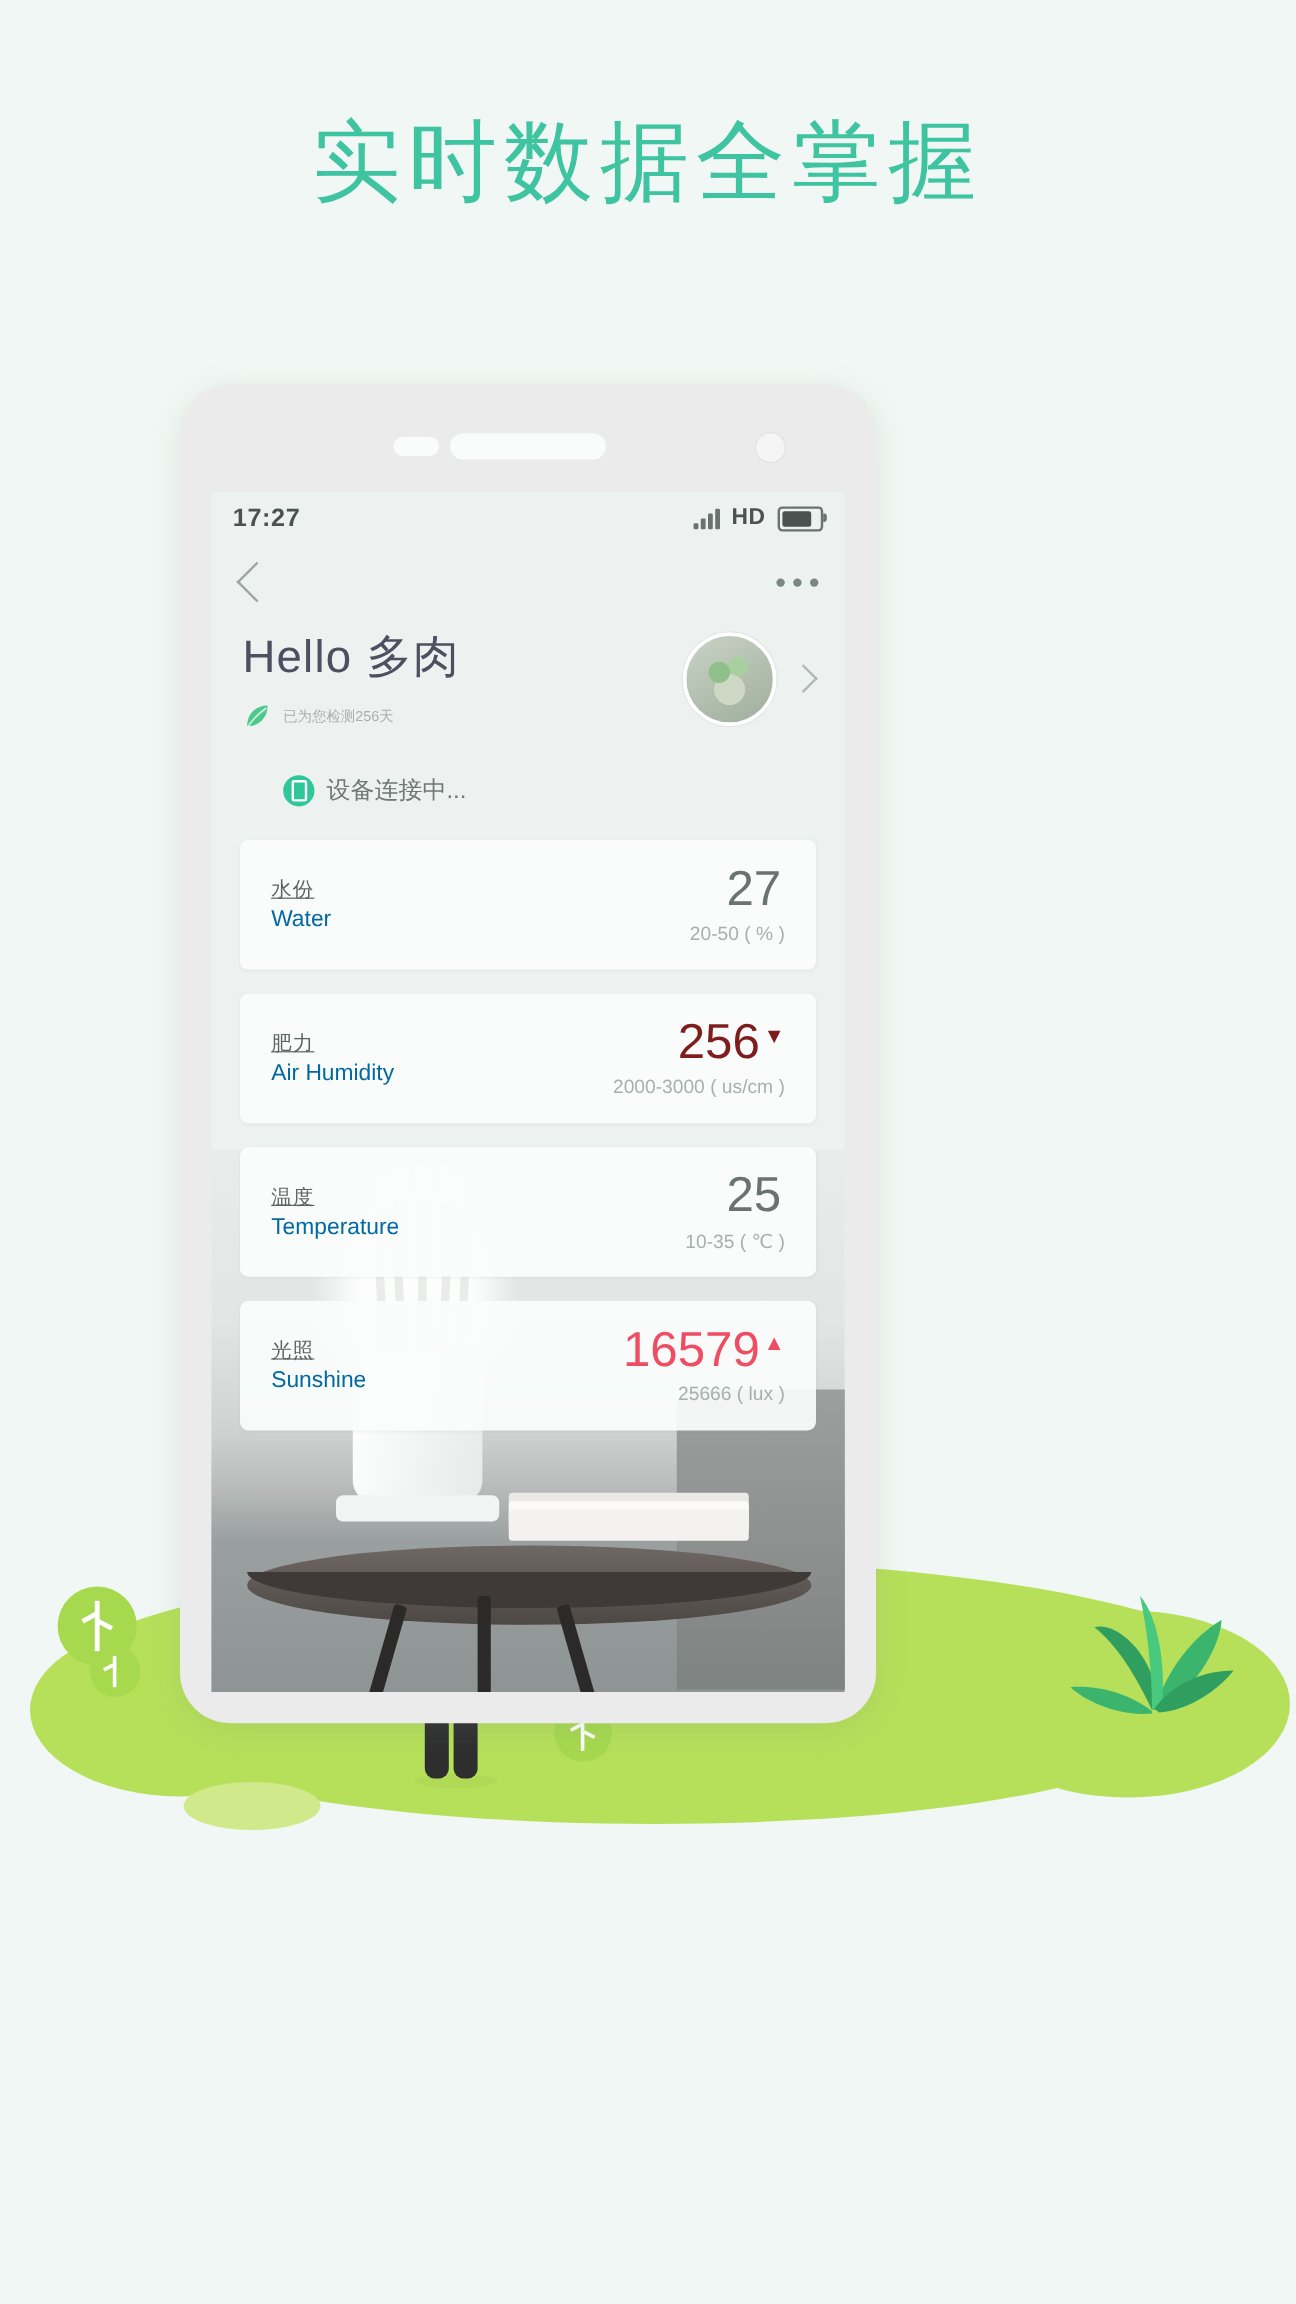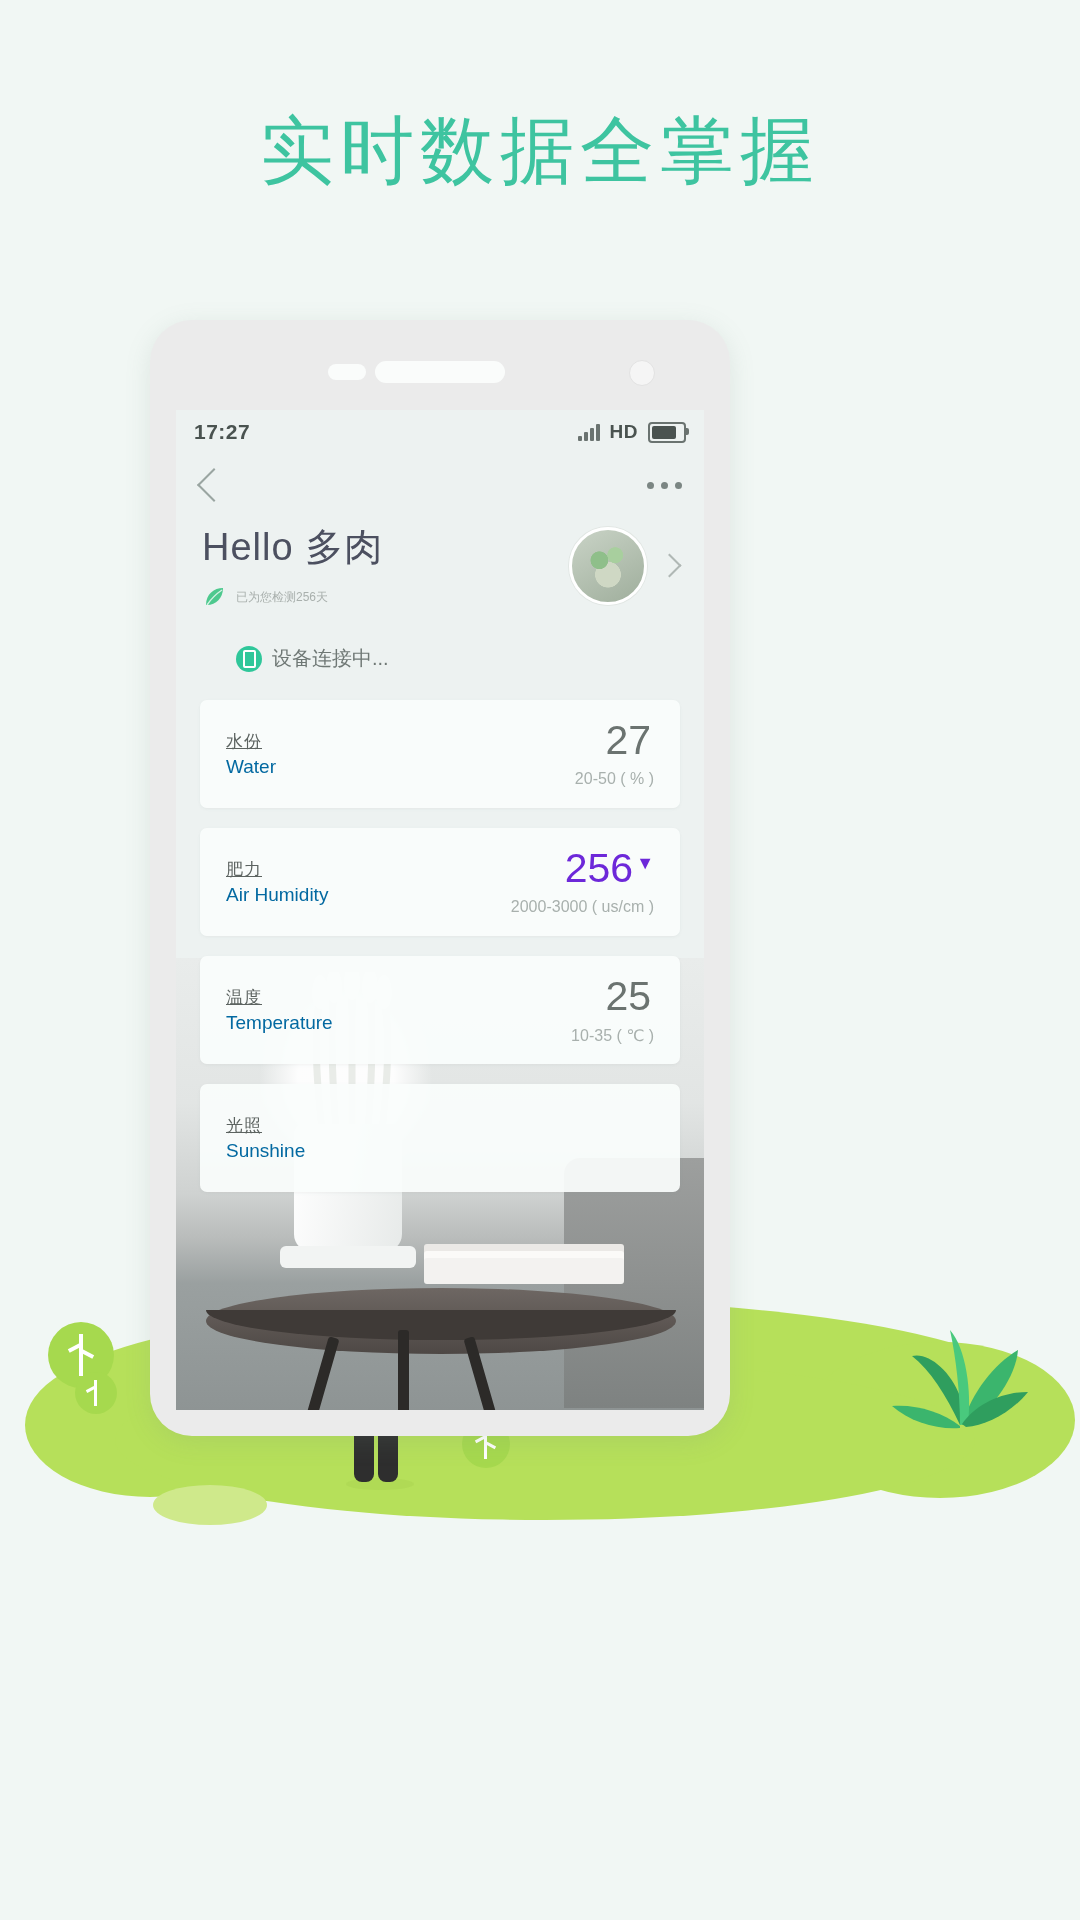--- a/index.html
+++ b/index.html
@@ -3,21 +3,21 @@
 <meta charset="utf-8">
 <style>
   html,body{margin:0;padding:0;}
   body{
     width:1080px;height:1920px;overflow:hidden;position:relative;
     background:#f1f7f4;
     font-family:"Liberation Sans","DejaVu Sans",sans-serif;
   }
   
   .headline{
-    position:absolute;left:0;right:0;top:102px;text-align:center;
+    position:absolute;left:0;right:0;top:86px;text-align:center;
     font-size:74px;letter-spacing:6px;font-weight:400;color:#3ec4a0;
     font-family:"DejaVu Sans","Liberation Sans",sans-serif;
   }
   
   .scene{position:absolute;left:0;top:1240px;width:1080px;height:680px;overflow:hidden;}
   
   .phone{
     position:absolute;left:150px;top:320px;width:580px;height:1116px;
     background:#ebebeb;border-radius:42px;
     box-shadow:0 6px 26px rgba(120,140,130,.16);
@@ -74,21 +74,21 @@
   .card{
     background:rgba(250,253,252,.93);border-radius:7px;height:108px;
     display:flex;align-items:center;padding:0 26px;
     box-shadow:0 1px 3px rgba(140,150,146,.10);
   }
   .c-left{display:flex;flex-direction:column;gap:3px;}
   .c-cn{font-size:17px;color:#5c6360;letter-spacing:1px;text-decoration:underline;}
   .c-en{font-size:19px;color:#0369a1;}
   .c-right{margin-left:auto;text-align:right;}
   .c-val{font-size:41px;color:#6b7370;line-height:1;font-weight:400;display:flex;align-items:flex-start;justify-content:flex-end;}
-  .c-val.warn{color:#6d28d9;text-align:right;}
+  .c-val.warn{color:#7f1d1d;text-align:right;}
   .c-val.alert{color:#ef4d63;}
   .arrow{font-size:18px;margin-left:3px;line-height:1;margin-top:6px;}
   .c-range{font-size:16px;color:#a8b0ad;margin-top:9px;}
   
   .photo{
     position:absolute;left:0;right:0;top:548px;height:452px;z-index:1;
     background:
       radial-gradient(ellipse 120px 150px at 170px 120px, rgba(255,255,255,.92) 0 40%, rgba(240,244,242,0) 72%),
       linear-gradient(180deg,#e9eceb 0%, #e2e5e4 32%, #cfd2d1 52%, #b9bcbb 62%, #9aa0a0 72%, #8e9494 100%);
   }
@@ -302,17 +302,24 @@
           </div>
           <div class="c-range">10-35 ( ℃ )</div>
         </div>
       </div>
 
       <div class="card">
         <div class="c-left">
           <div class="c-cn">光照</div>
           <div class="c-en">Sunshine</div>
         </div>
+        <div class="c-right">
+          <div class="c-val alert">
+            <span>16579</span>
+            <span class="arrow">▲</span>
+          </div>
+          <div class="c-range">25666 ( lux )</div>
+        </div>
       </div>
 
     </div>
   </div>
 </div>
 
 </body></html>

